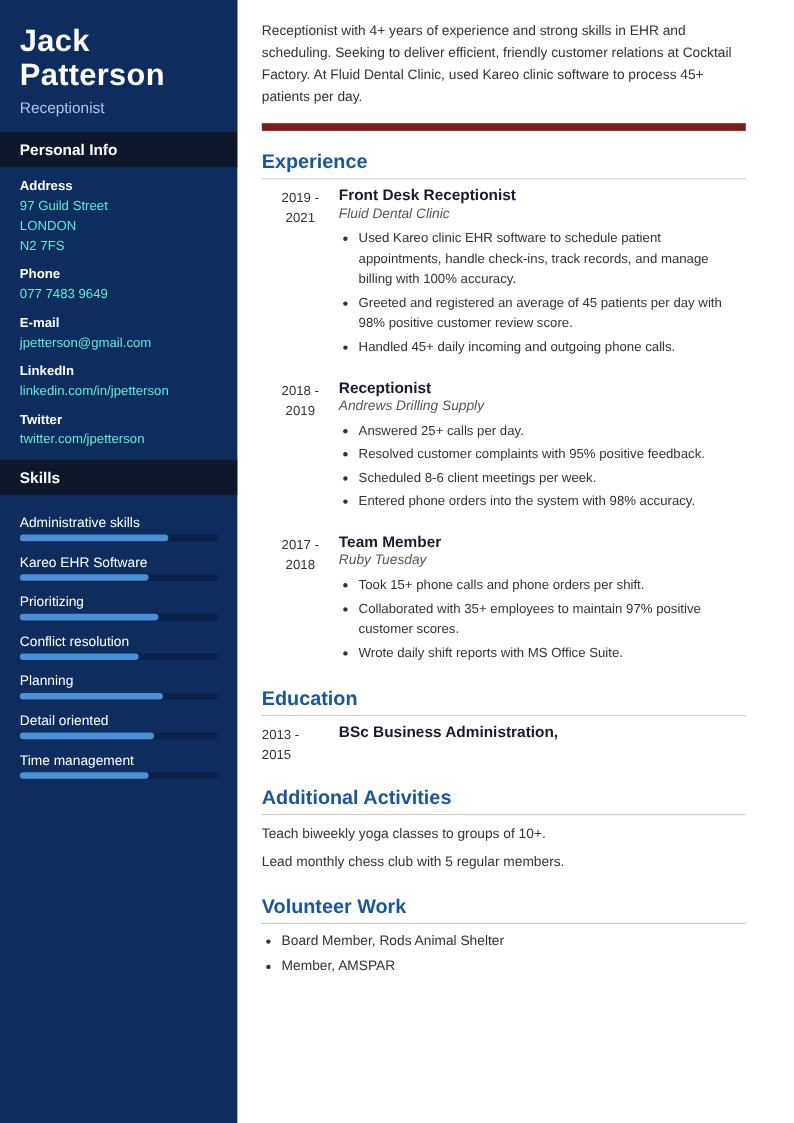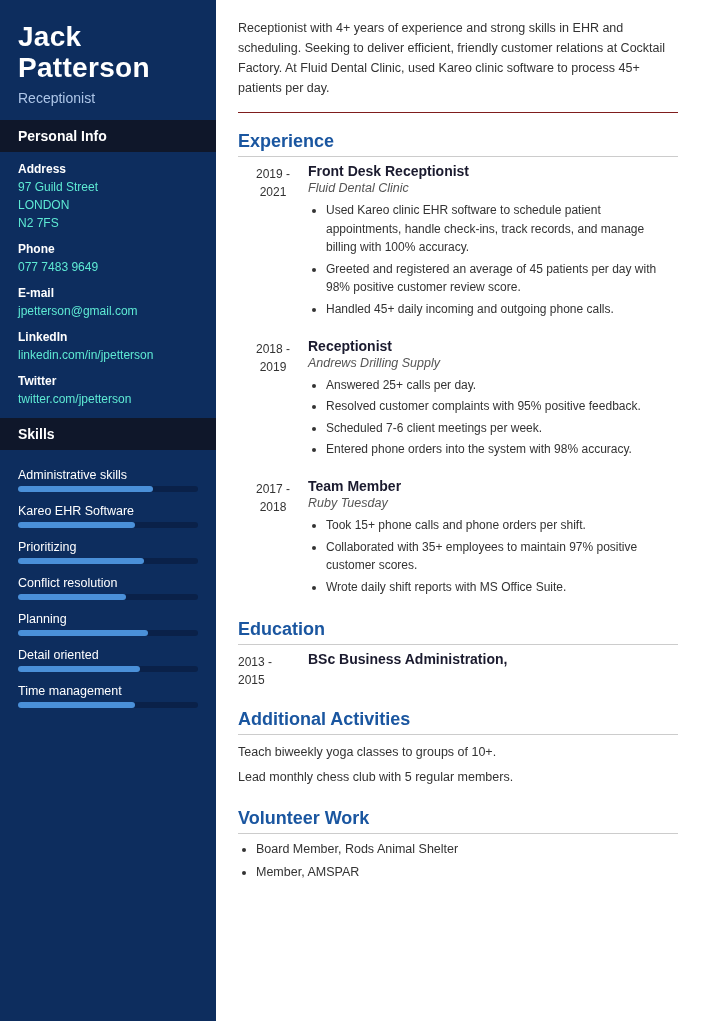--- a/index.html
+++ b/index.html
@@ -93,21 +93,21 @@
     .main {
       flex: 1;
       padding: 18px 22px 22px 22px;
       background: #fff;
     }
     .summary-text {
       font-size: 12.5px;
       color: #333;
       line-height: 1.6;
       margin-bottom: 18px;
-      border-bottom: 1px solid #7f1d1d;
+      border-bottom: 7px solid #7f1d1d;
       padding-bottom: 14px;
     }
     .section-title {
       font-size: 18px;
       font-weight: bold;
       color: #1a56a0;
       margin-bottom: 6px;
       padding-bottom: 4px;
       border-bottom: 1px solid #ccc;
       margin-top: 15px;
@@ -298,21 +298,21 @@
     </div>
   </div>
           <div class="exp-row">
     <div class="exp-date">2018 -<br>2019</div>
     <div class="exp-details">
       <div class="exp-job-title">Receptionist</div>
       <div class="exp-company">Andrews Drilling Supply</div>
       <ul class="exp-bullets">
                 <li>Answered 25+ calls per day.</li>
                 <li>Resolved customer complaints with 95% positive feedback.</li>
-                <li>Scheduled 7-6 client meetings per week.</li>
+                <li>Scheduled 8-6 client meetings per week.</li>
                 <li>Entered phone orders into the system with 98% accuracy.</li>
               </ul>
     </div>
   </div>
           <div class="exp-row">
     <div class="exp-date">2017 -<br>2018</div>
     <div class="exp-details">
       <div class="exp-job-title">Team Member</div>
       <div class="exp-company">Ruby Tuesday</div>
       <ul class="exp-bullets">

